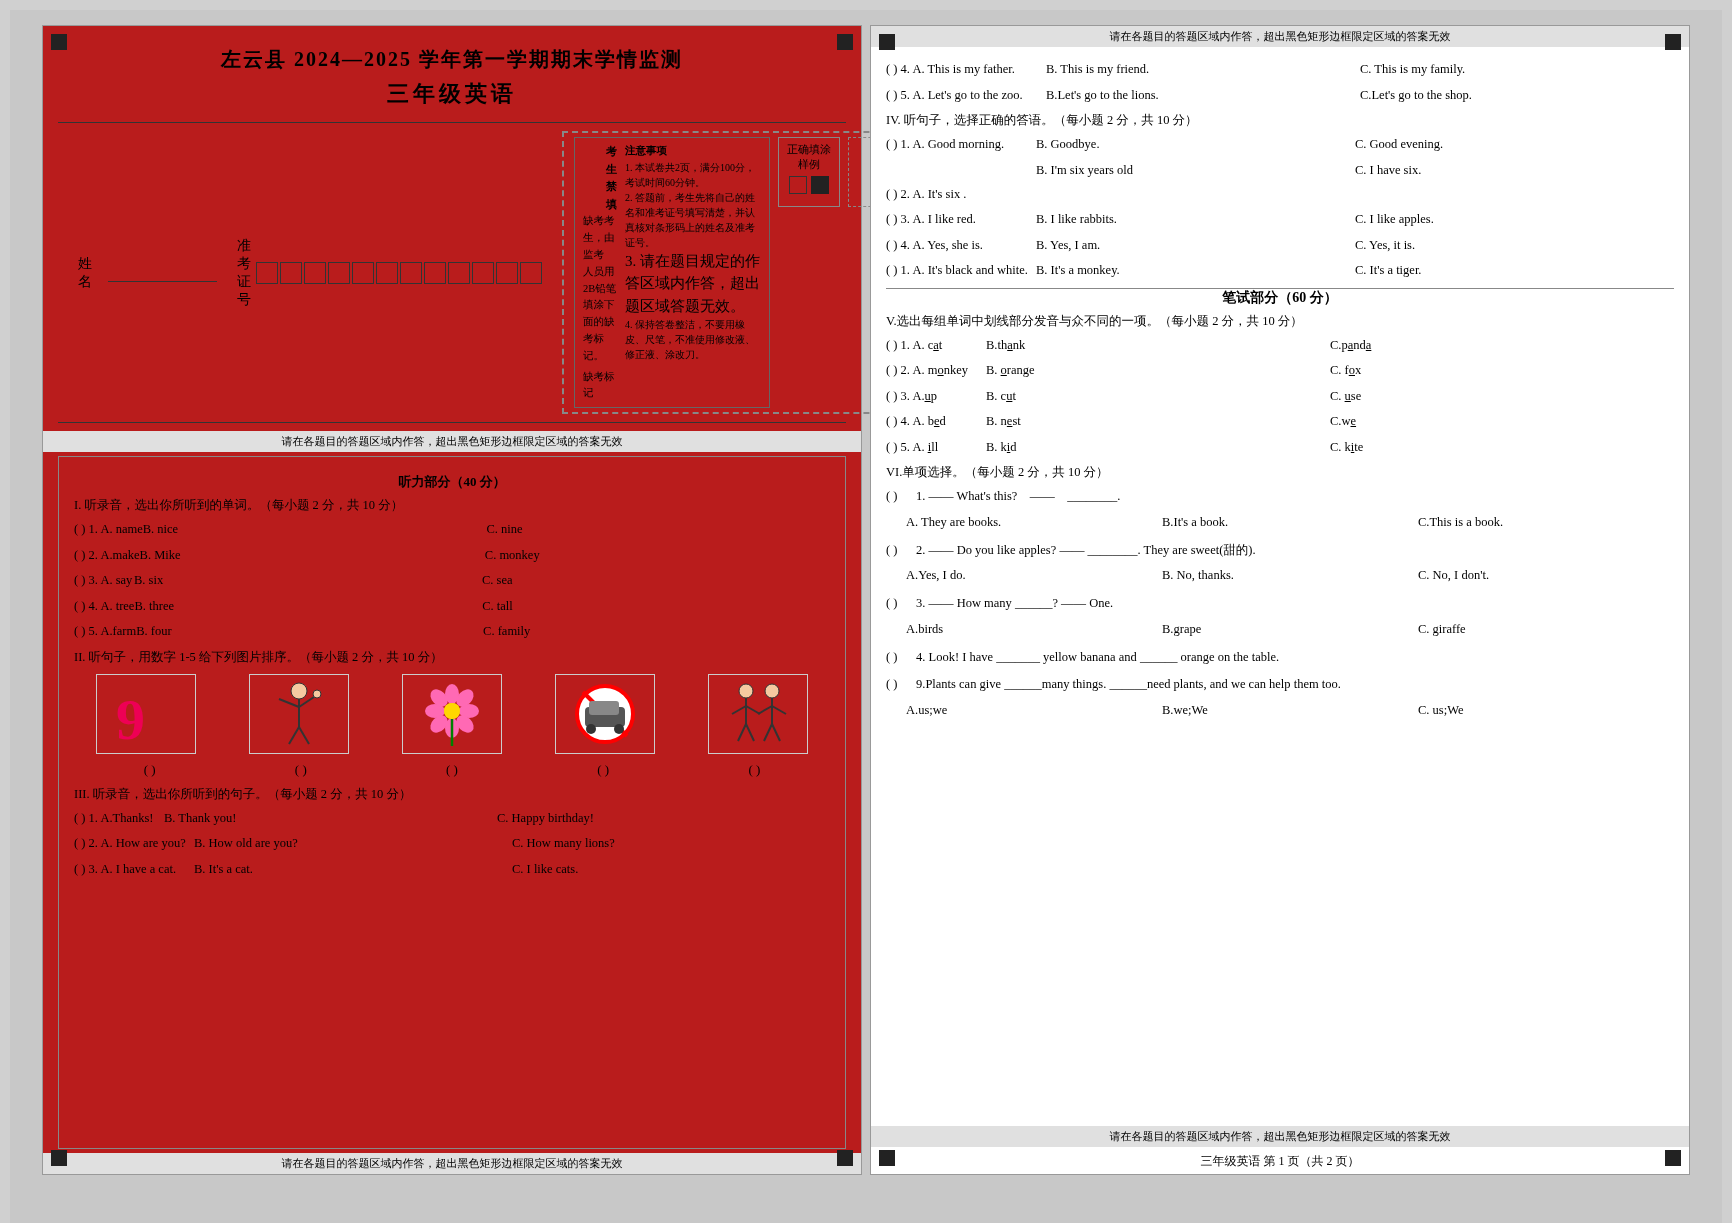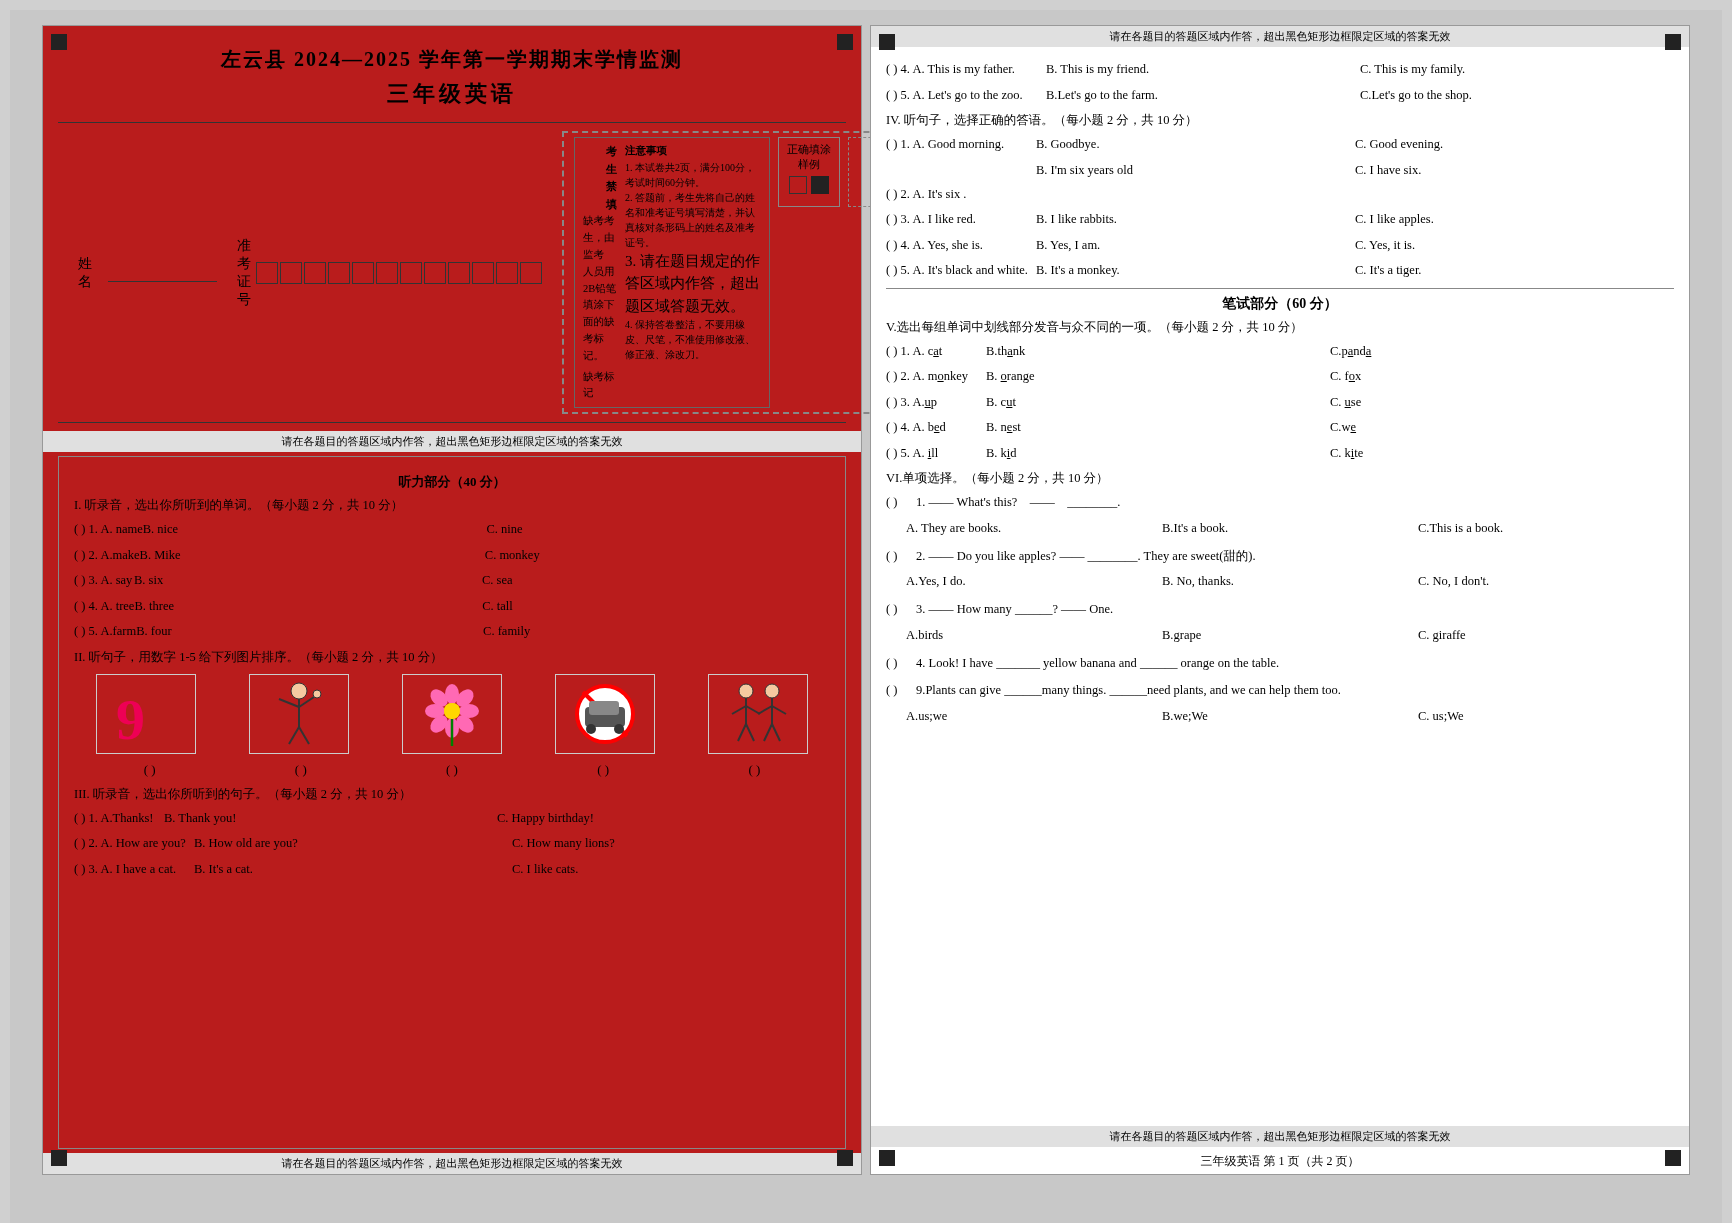--- a/index.html
+++ b/index.html
@@ -206,21 +206,20 @@
       padding: 6px 0 4px 0;
     }
 
     
     .written-header {
       text-align: center;
       font-size: 14px;
       font-weight: bold;
       margin: 6px 0 4px 0;
       border-top: 1px solid #888;
-      padding-top: 6px;
     }
 
     .vi-question {
       margin: 4px 0;
       font-size: 12.5px;
       line-height: 1.9;
     }
     .vi-q-row {
       display: flex;
       align-items: baseline;
@@ -453,21 +452,21 @@
     <div class="right-content">
 
       <div>
         <div class="question-row">
           <span style="min-width:160px;">( ) 4. A. This is my father.</span>
           <span class="q-opt">B. This is my friend.</span>
           <span class="q-opt">C. This is my family.</span>
         </div>
         <div class="question-row">
           <span style="min-width:160px;">( ) 5. A. Let's go to the zoo.</span>
-          <span class="q-opt">B.Let's go to the farm.</span>
+          <span class="q-opt">B.Let's go to the lions.</span>
           <span class="q-opt">C.Let's go to the shop.</span>
         </div>
       </div>
 
       <div>
         <div class="question-header">IV. 听句子，选择正确的答语。（每小题 2 分，共 10 分）</div>
         <div class="question-row">
           <span style="min-width:150px;">( ) 1. A. Good morning.</span>
           <span class="q-opt">B. Goodbye.</span>
           <span class="q-opt">C. Good evening.</span>
@@ -481,21 +480,21 @@
           <span style="min-width:150px;">( ) 3. A. I like red.</span>
           <span class="q-opt">B. I like rabbits.</span>
           <span class="q-opt">C. I like apples.</span>
         </div>
         <div class="question-row">
           <span style="min-width:150px;">( ) 4. A. Yes, she is.</span>
           <span class="q-opt">B. Yes, I am.</span>
           <span class="q-opt">C. Yes, it is.</span>
         </div>
         <div class="question-row">
-          <span style="min-width:150px;">( ) 5. A. It's black and white.</span>
+          <span style="min-width:150px;">( ) 1. A. It's black and white.</span>
           <span class="q-opt">B. It's a monkey.</span>
           <span class="q-opt">C. It's a tiger.</span>
         </div>
       </div>
 
       <div class="written-header">笔试部分（60 分）</div>
 
       <div>
         <div class="question-header">V.选出每组单词中划线部分发音与众不同的一项。（每小题 2 分，共 10 分）</div>
         <div class="question-row">

